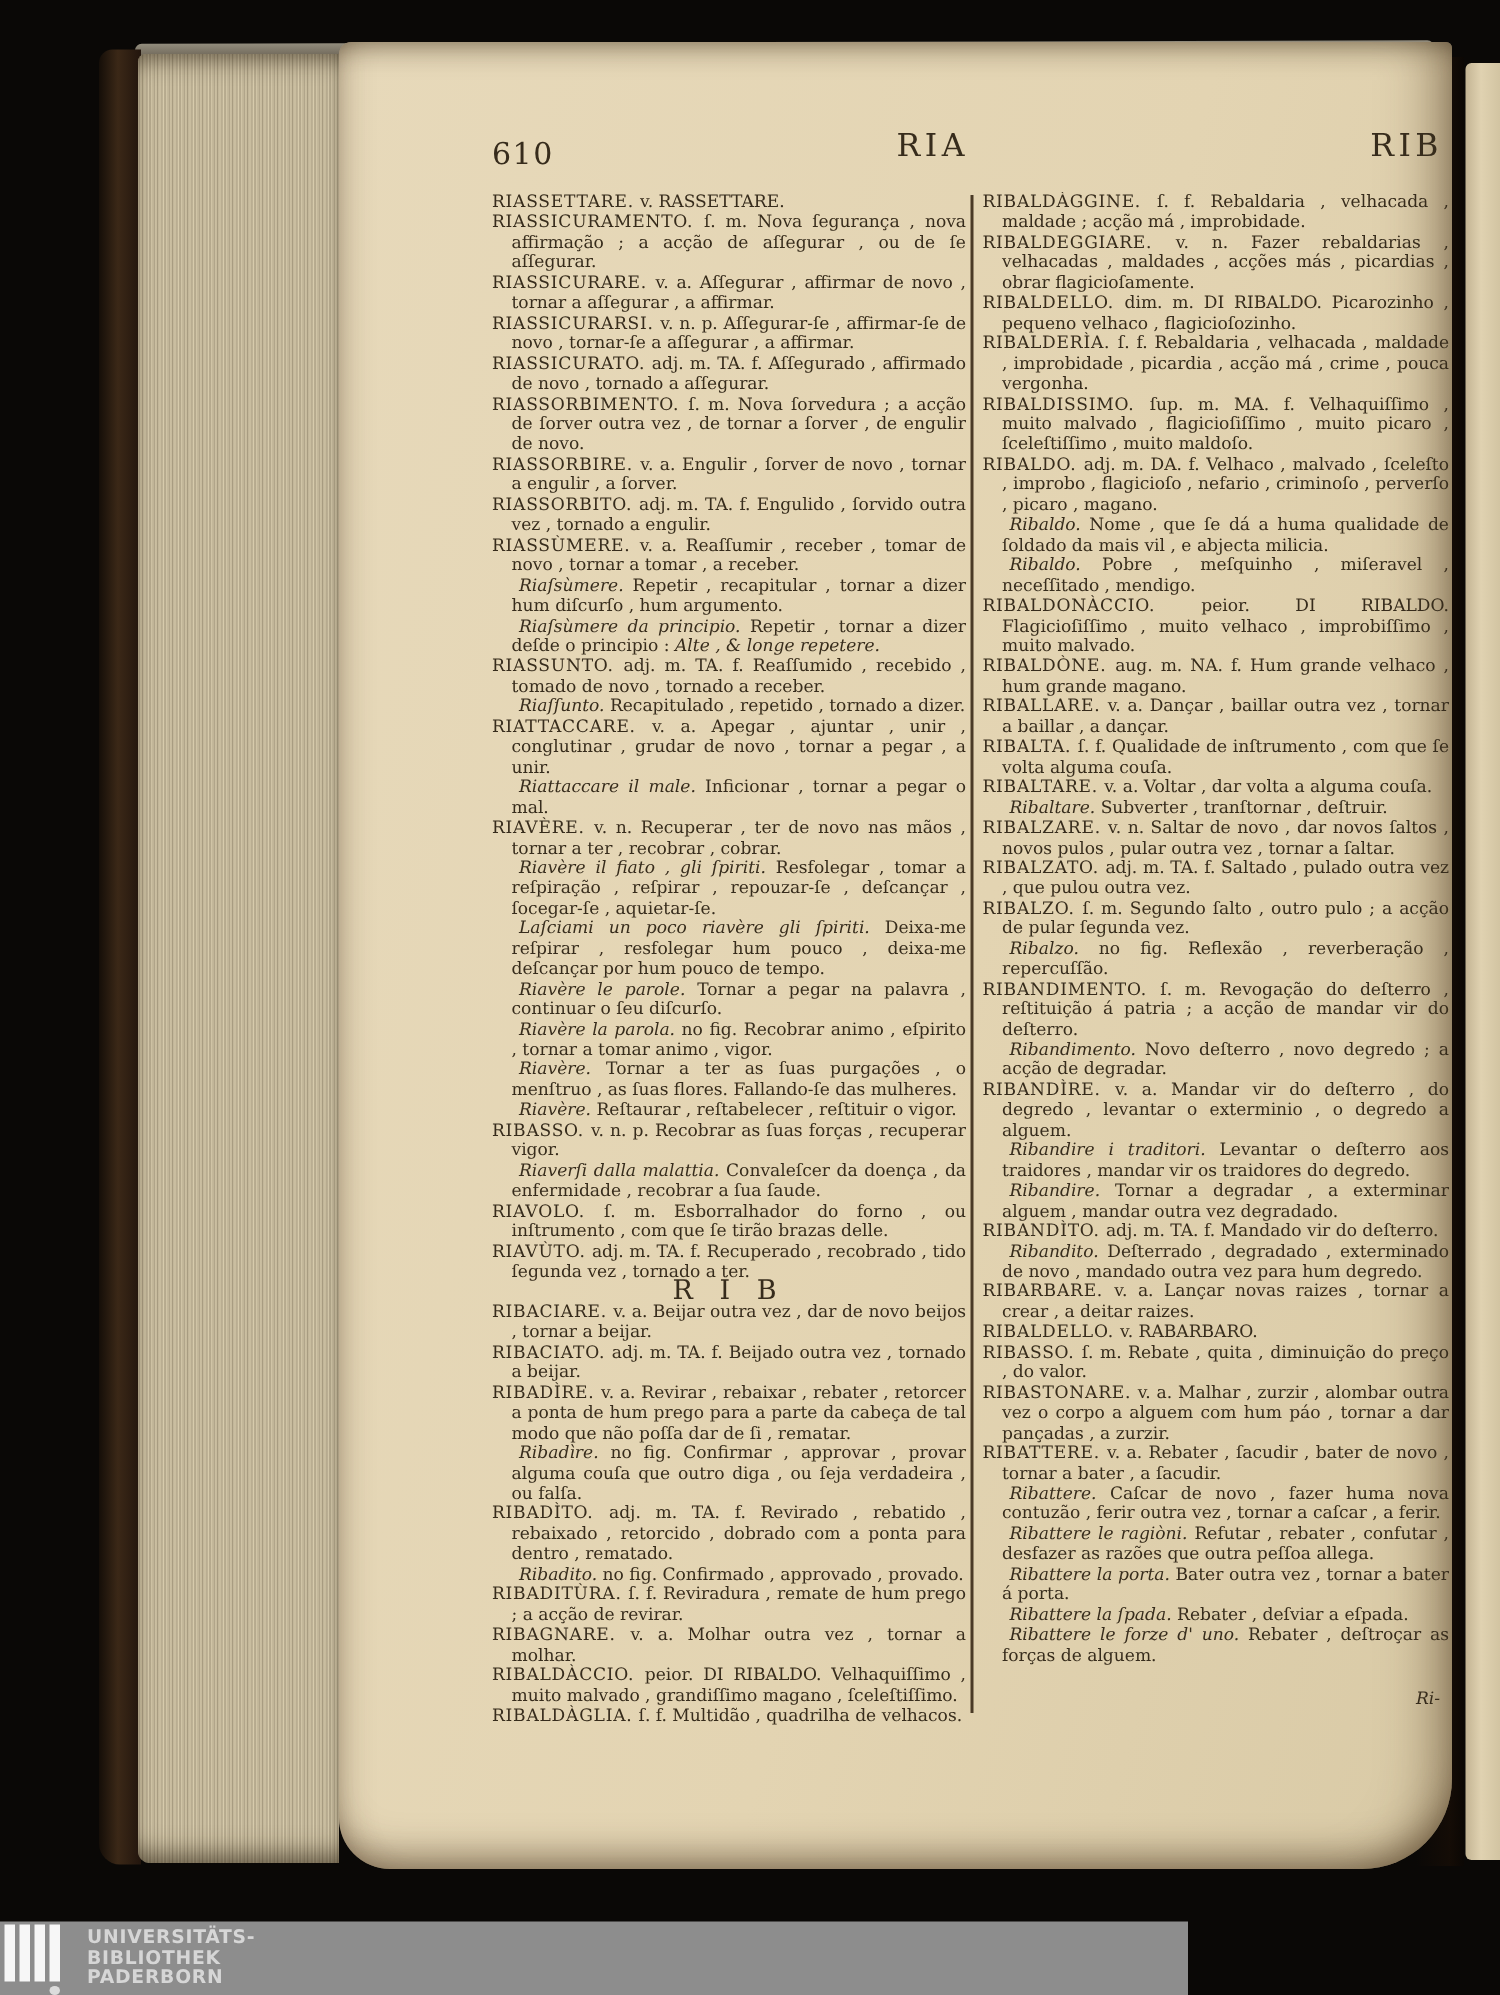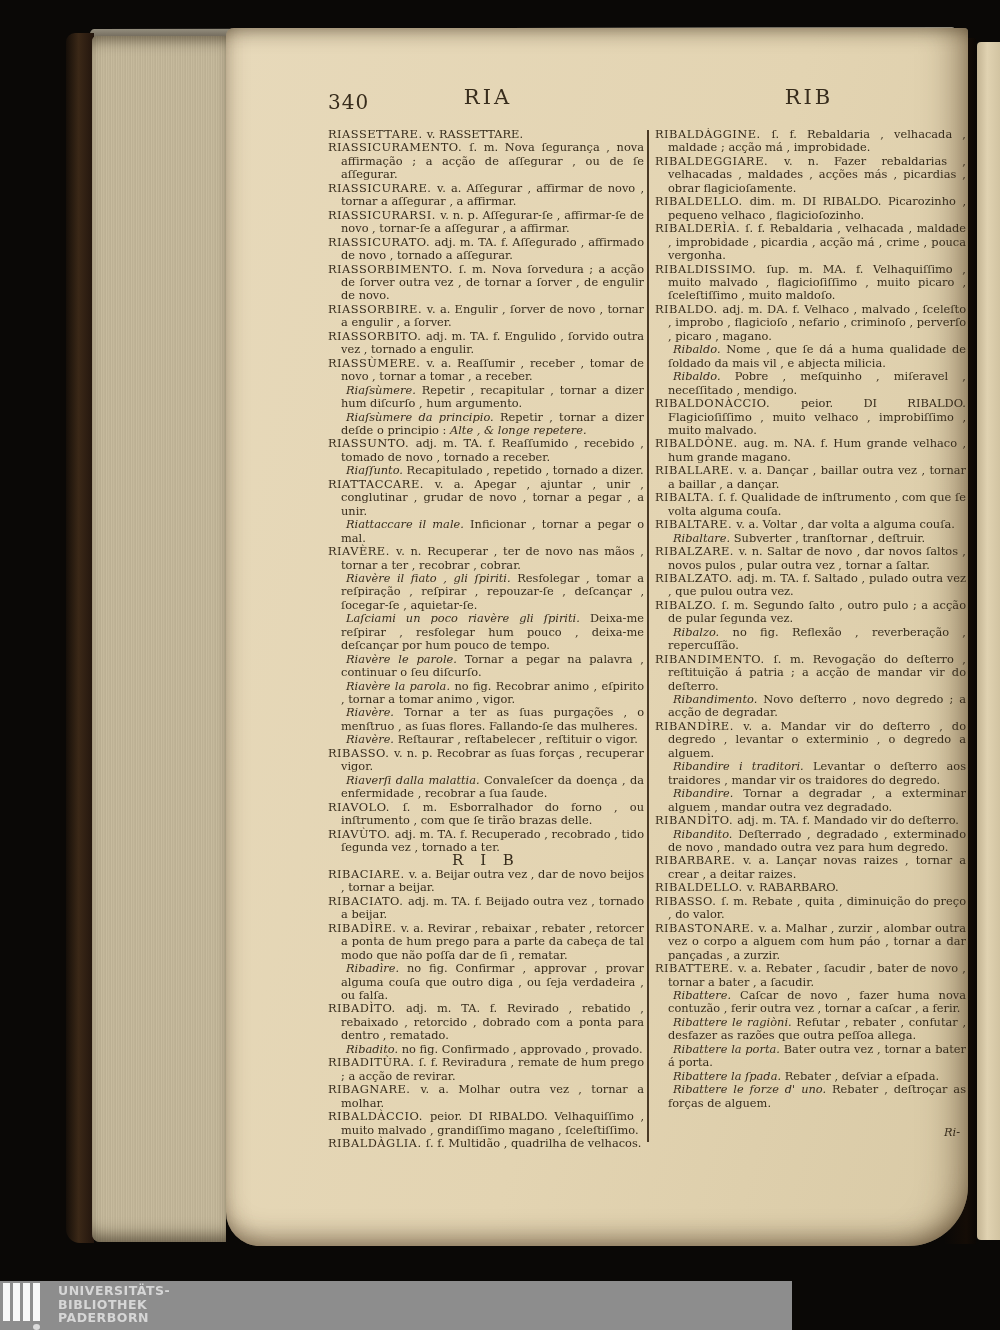--- a/index.html
+++ b/index.html
@@ -23,32 +23,32 @@
                inset 18px 0 26px -20px rgba(70,48,22,.3),
                inset 0 -20px 26px -14px rgba(60,40,20,.55);}
   .gutter-shadow{position:absolute;left:944px;top:38px;width:32px;height:1206px;
     background:linear-gradient(90deg,rgba(30,18,8,0),rgba(22,13,6,.85) 70%,#0b0704);}
   .next-page{position:absolute;left:977px;top:42px;width:23px;height:1198px;
     background:linear-gradient(90deg,#c3b493,#e0d2b1 45%,#d2c4a2);border-radius:4px 0 0 4px;}
 
   
   .page *{color:#372c1c;}
   .page-number{position:absolute;left:102px;top:62px;font-size:20px;letter-spacing:1px;}
-  .running-head{position:absolute;top:57px;font-size:21px;letter-spacing:3px;text-align:center;}
+  .running-head{position:absolute;top:57px;font-size:21px;letter-spacing:3px;text-align:right;}
   .running-head.left{left:104px;width:316px;}
   .running-head.right{left:430px;width:306px;}
   .text-block{position:absolute;left:102px;top:100px;width:638px;height:1026px;display:flex;overflow:hidden;}
   .col{font-size:11.4px;line-height:13.45px;text-align:justify;}
   .col-left{width:316px;}
   .divider{width:2px;background:#4a3a26;margin:2px 3px 12px 3px;}
   .col-right{flex:1;padding-left:3px;}
   .col p{margin:0;}
   p.entry{padding-left:13px;text-indent:-13px;}
   p.sub-entry{padding-left:13px;text-indent:5px;}
-  p.section-head{text-align:center;letter-spacing:6px;padding:0;text-indent:0;font-size:15px;}
+  p.section-head{text-align:center;letter-spacing:6px;padding:0;text-indent:0;font-size:18px;}
   .headword{letter-spacing:.5px;}
   p.catchword{text-align:right;font-style:italic;padding-right:6px;font-size:11.4px;line-height:13.45px;margin-top:16px;}
 
   
   .bottom-strip{position:absolute;left:0;top:1281px;width:792px;height:49px;background:#8d8d8d;}
   .logo{position:absolute;left:3px;top:2px;display:flex;}
   .bars{position:relative;width:46px;height:46px;}
   .bar{position:absolute;top:0;width:7px;height:38px;background:#f7f7f7;}
   .bar.b1{left:0;}.bar.b2{left:10px;}.bar.b3{left:20px;}.bar.b4{left:30px;}
   .dot{position:absolute;left:30px;top:41px;width:7px;height:6px;border-radius:50%;background:#dcdcdc;}
@@ -59,21 +59,21 @@
 <body>
 
 <div class="scan">
   <div class="top-edge"></div>
   <div class="cover-edge"></div>
   <div class="page-stack"></div>
   <div class="gutter-shadow"></div>
   <div class="next-page"></div>
 
   <div class="page">
-    <div class="page-number">340</div>
+    <div class="page-number">610</div>
     <div class="running-head left">RIA</div>
     <div class="running-head right">RIB</div>
     <div class="text-block">
       <div class="col col-left" id="col-left">
           <p class="entry"><span class="headword">RIASSETTARE. </span>v. RASSETTARE.</p>
           <p class="entry"><span class="headword">RIASSICURAMENTO. </span>ſ. m. Nova ſegurança , nova affirmação ; a acção de aſſegurar , ou de ſe aſſegurar.</p>
           <p class="entry"><span class="headword">RIASSICURARE. </span>v. a. Aſſegurar , affirmar de novo , tornar a aſſegurar , a affirmar.</p>
           <p class="entry"><span class="headword">RIASSICURARSI. </span>v. n. p. Aſſegurar-ſe , affirmar-ſe de novo , tornar-ſe a aſſegurar , a affirmar.</p>
           <p class="entry"><span class="headword">RIASSICURATO. </span>adj. m. TA. f. Aſſegurado , affirmado de novo , tornado a aſſegurar.</p>
           <p class="entry"><span class="headword">RIASSORBIMENTO. </span>ſ. m. Nova ſorvedura ; a acção de ſorver outra vez , de tornar a ſorver , de engulir de novo.</p>

